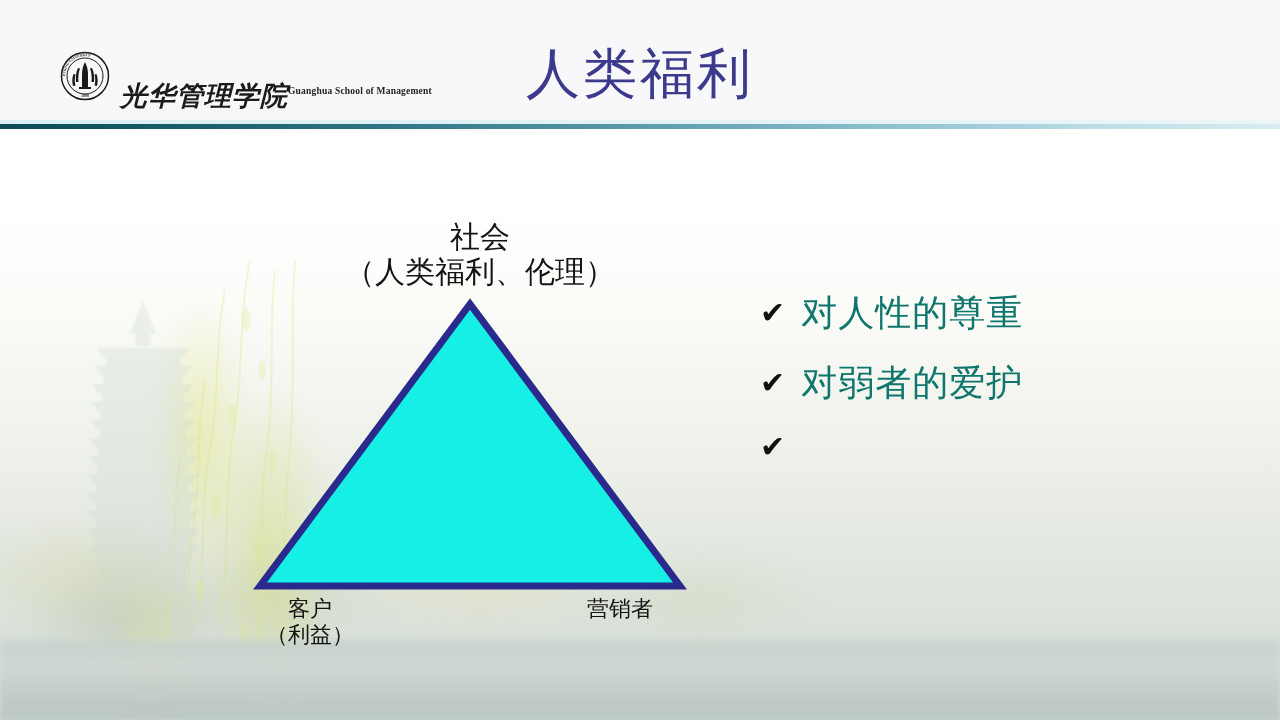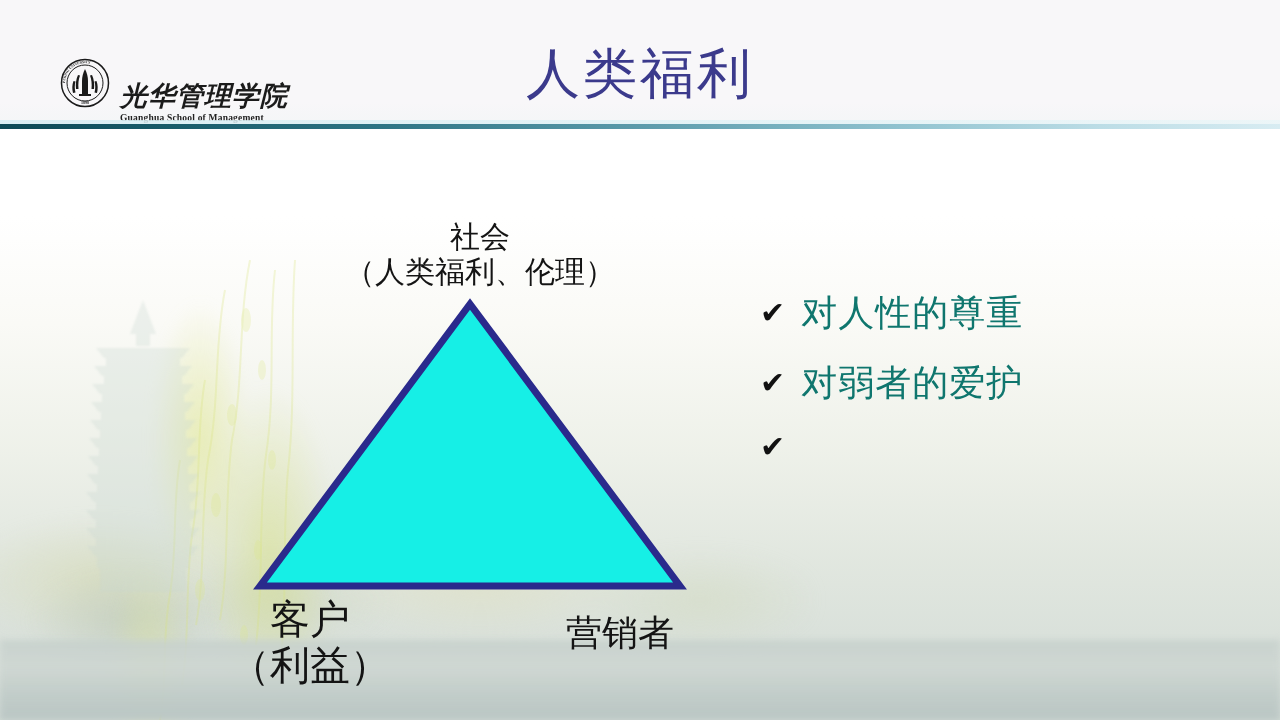--- a/index.html
+++ b/index.html
@@ -94,21 +94,21 @@
   }
   .logo-wrap {
     position: absolute;
     left: 60px;
     top: 42px;
     display: flex;
     align-items: center;
     gap: 10px;
   }
   .seal { width: 50px; height: 50px; display: block; }
-  .logo-text { display: flex; flex-direction: column; line-height: 1; margin-top: 40px; }
+  .logo-text { display: flex; flex-direction: row; line-height: 1; margin-top: 40px; }
   .logo-cn {
     font-size: 27px;
     color: #1b1b1b;
     letter-spacing: 1px;
     font-family: "DejaVu Serif", "Liberation Serif", serif;
     font-weight: 600;
     font-style: italic;
     white-space: nowrap;
   }
   .logo-en {
@@ -176,27 +176,27 @@
     left: 290px;
     top: 222px;
     width: 380px;
     font-size: 30px;
     font-family: Liberation Mono, monospace;
   }
   .label-customer {
     left: 210px;
     top: 596px;
     width: 200px;
-    font-size: 40px;
+    font-size: 22px;
   }
   .label-marketer {
     left: 500px;
-    top: 612px;
+    top: 596px;
     width: 240px;
-    font-size: 36px;
+    font-size: 22px;
   }
   .label-line2 { display: block; }
 
   
   .bullets {
     position: absolute;
     left: 760px;
     top: 294px;
     width: 420px;
   }

